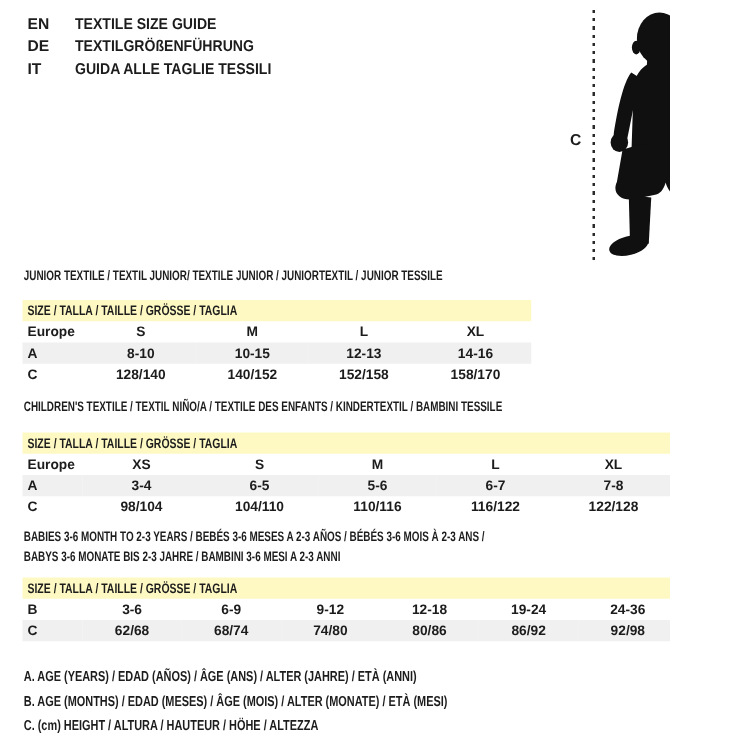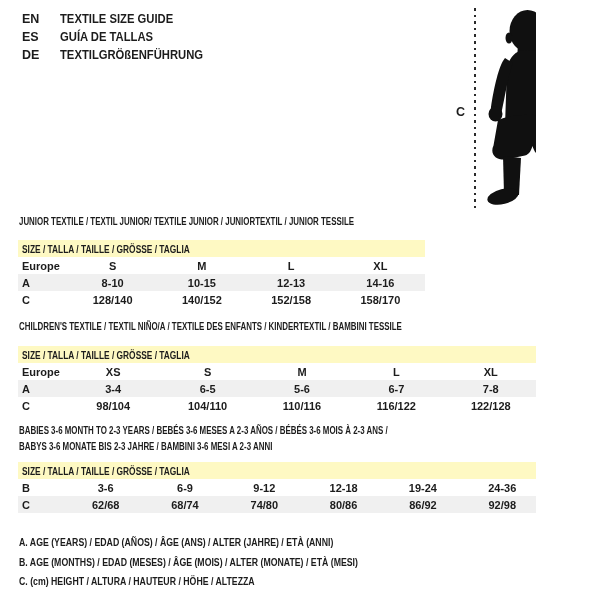--- a/index.html
+++ b/index.html
@@ -51,26 +51,26 @@
 <body>
 
 <div class="page">
 
   <div class="lang-list">
     <div class="lang-row">
       <span class="lang-code">EN</span>
       <span class="cond cx90">TEXTILE SIZE GUIDE</span>
     </div>
     <div class="lang-row">
-      <span class="lang-code">ES</span>
-      <span class="cond cx90">GUÍA DE TALLAS</span>
+      <span class="lang-code">DE</span>
+      <span class="cond cx90">TEXTILGRÖßENFÜHRUNG</span>
     </div>
     <div class="lang-row">
-      <span class="lang-code">DE</span>
-      <span class="cond cx90">TEXTILGRÖßENFÜHRUNG</span>
+      <span class="lang-code">IT</span>
+      <span class="cond cx90">GUIDA ALLE TAGLIE TESSILI</span>
     </div>
   </div>
 
   <div class="measure-line"></div>
   <div class="measure-label">C</div>
   <div class="figure">
     <svg viewBox="0 0 88 198" width="88" height="198">
       <g fill="#101010">
         <ellipse cx="43.5" cy="23" rx="18" ry="21"></ellipse>
         <ellipse cx="25" cy="30" rx="3.5" ry="5.5"></ellipse>

